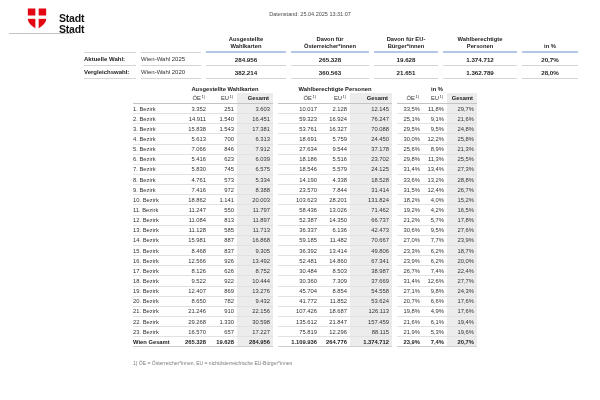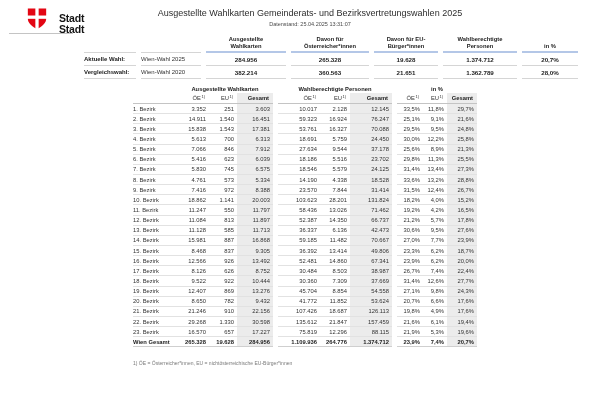--- a/index.html
+++ b/index.html
@@ -67,21 +67,20 @@
     </svg>
   </span>
   <span class="logo-text">
     <span>Stadt</span><br>
     <span>Stadt</span>
   </span>
 </div>
 <div class="logo-rule"></div>
 
 <div class="title-wrap">
-  <div class="title">Ausgestellte Wahlkarten Gemeinderats- und Bezirksvertretungswahlen 2025</div>
   <div class="datestamp">Datenstand: 25.04.2025 13:31:07</div>
 </div>
 
 <div class="summary">
   <div class="sh empty"></div>
   <div class="sh empty"></div>
   <div class="sh">
       <span>Ausgestellte Wahlkarten</span>
     </div>
   <div class="sh">

